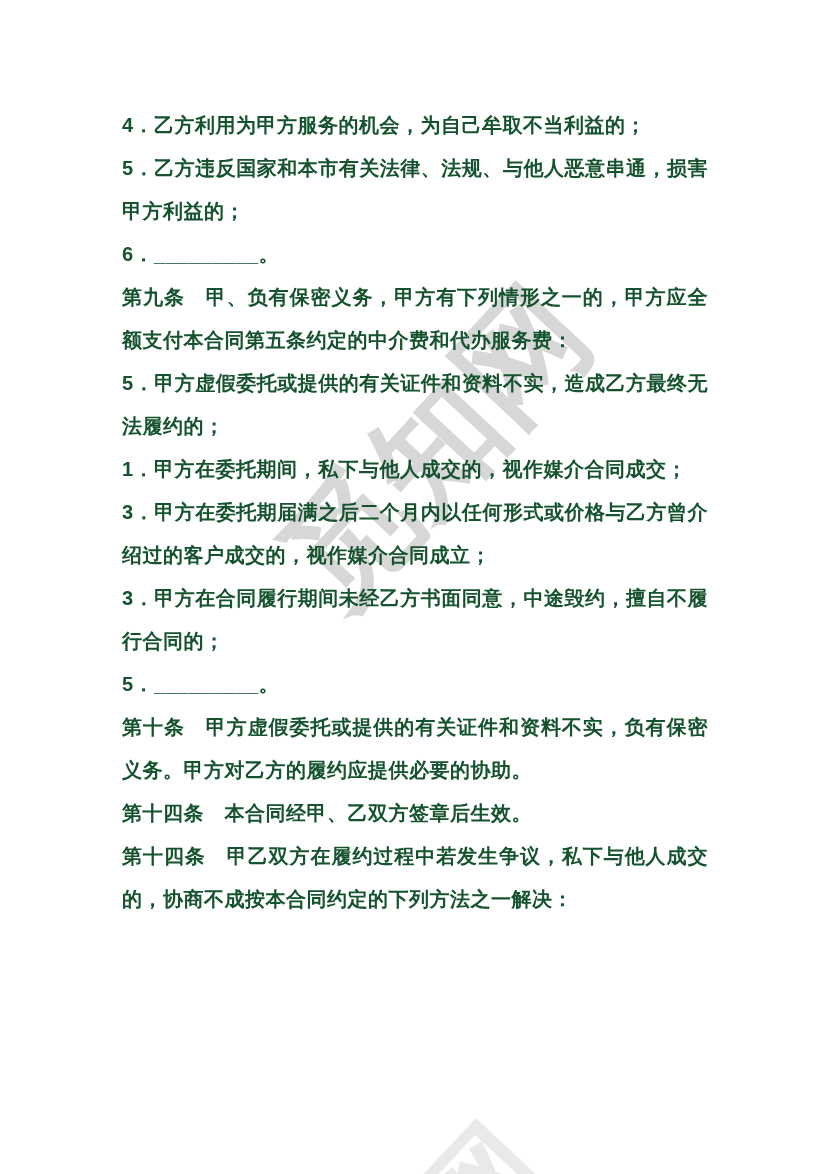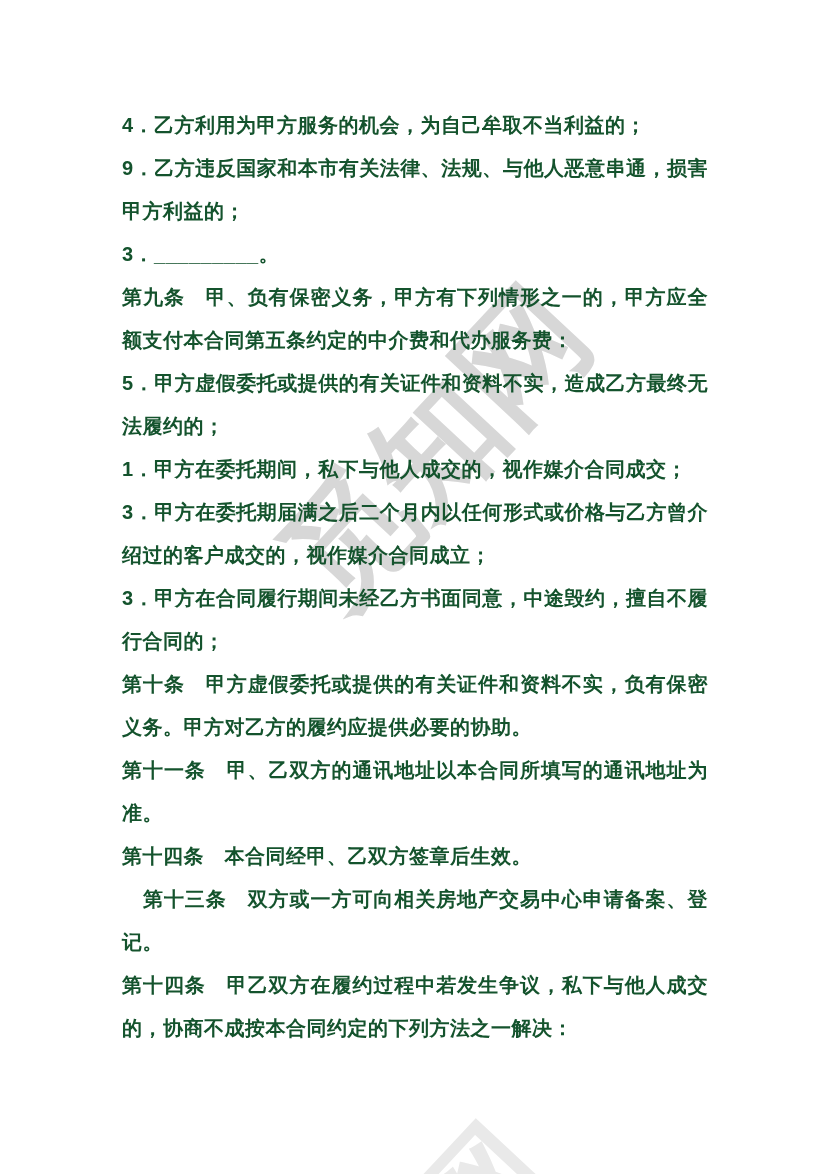--- a/index.html
+++ b/index.html
@@ -60,27 +60,26 @@
 <body>
 
 <div class="page">
 
   <div class="watermark watermark-center">觅知网</div>
 
   <div class="watermark watermark-bottom">觅知网</div>
 
   <div class="content">
     <p>4．乙方利用为甲方服务的机会，为自己牟取不当利益的；</p>
-    <p>9．乙方违反国家和本市有关法律、法规、与他人恶意串通，损害甲方利益的；</p>
-    <p>3．_________。</p>
+    <p>5．乙方违反国家和本市有关法律、法规、与他人恶意串通，损害甲方利益的；</p>
+    <p>6．_________。</p>
     <p>第九条　甲、负有保密义务，甲方有下列情形之一的，甲方应全额支付本合同第五条约定的中介费和代办服务费：</p>
     <p>5．甲方虚假委托或提供的有关证件和资料不实，造成乙方最终无法履约的；</p>
     <p>1．甲方在委托期间，私下与他人成交的，视作媒介合同成交；</p>
     <p>3．甲方在委托期届满之后二个月内以任何形式或价格与乙方曾介绍过的客户成交的，视作媒介合同成立；</p>
     <p>3．甲方在合同履行期间未经乙方书面同意，中途毁约，擅自不履行合同的；</p>
+    <p>5．_________。</p>
     <p>第十条　甲方虚假委托或提供的有关证件和资料不实，负有保密义务。甲方对乙方的履约应提供必要的协助。</p>
-    <p>第十一条　甲、乙双方的通讯地址以本合同所填写的通讯地址为准。</p>
     <p>第十四条　本合同经甲、乙双方签章后生效。</p>
-    <p>　第十三条　双方或一方可向相关房地产交易中心申请备案、登记。</p>
     <p>第十四条　甲乙双方在履约过程中若发生争议，私下与他人成交的，协商不成按本合同约定的下列方法之一解决：</p>
   </div>
 
 </div>
 
 </body></html>

